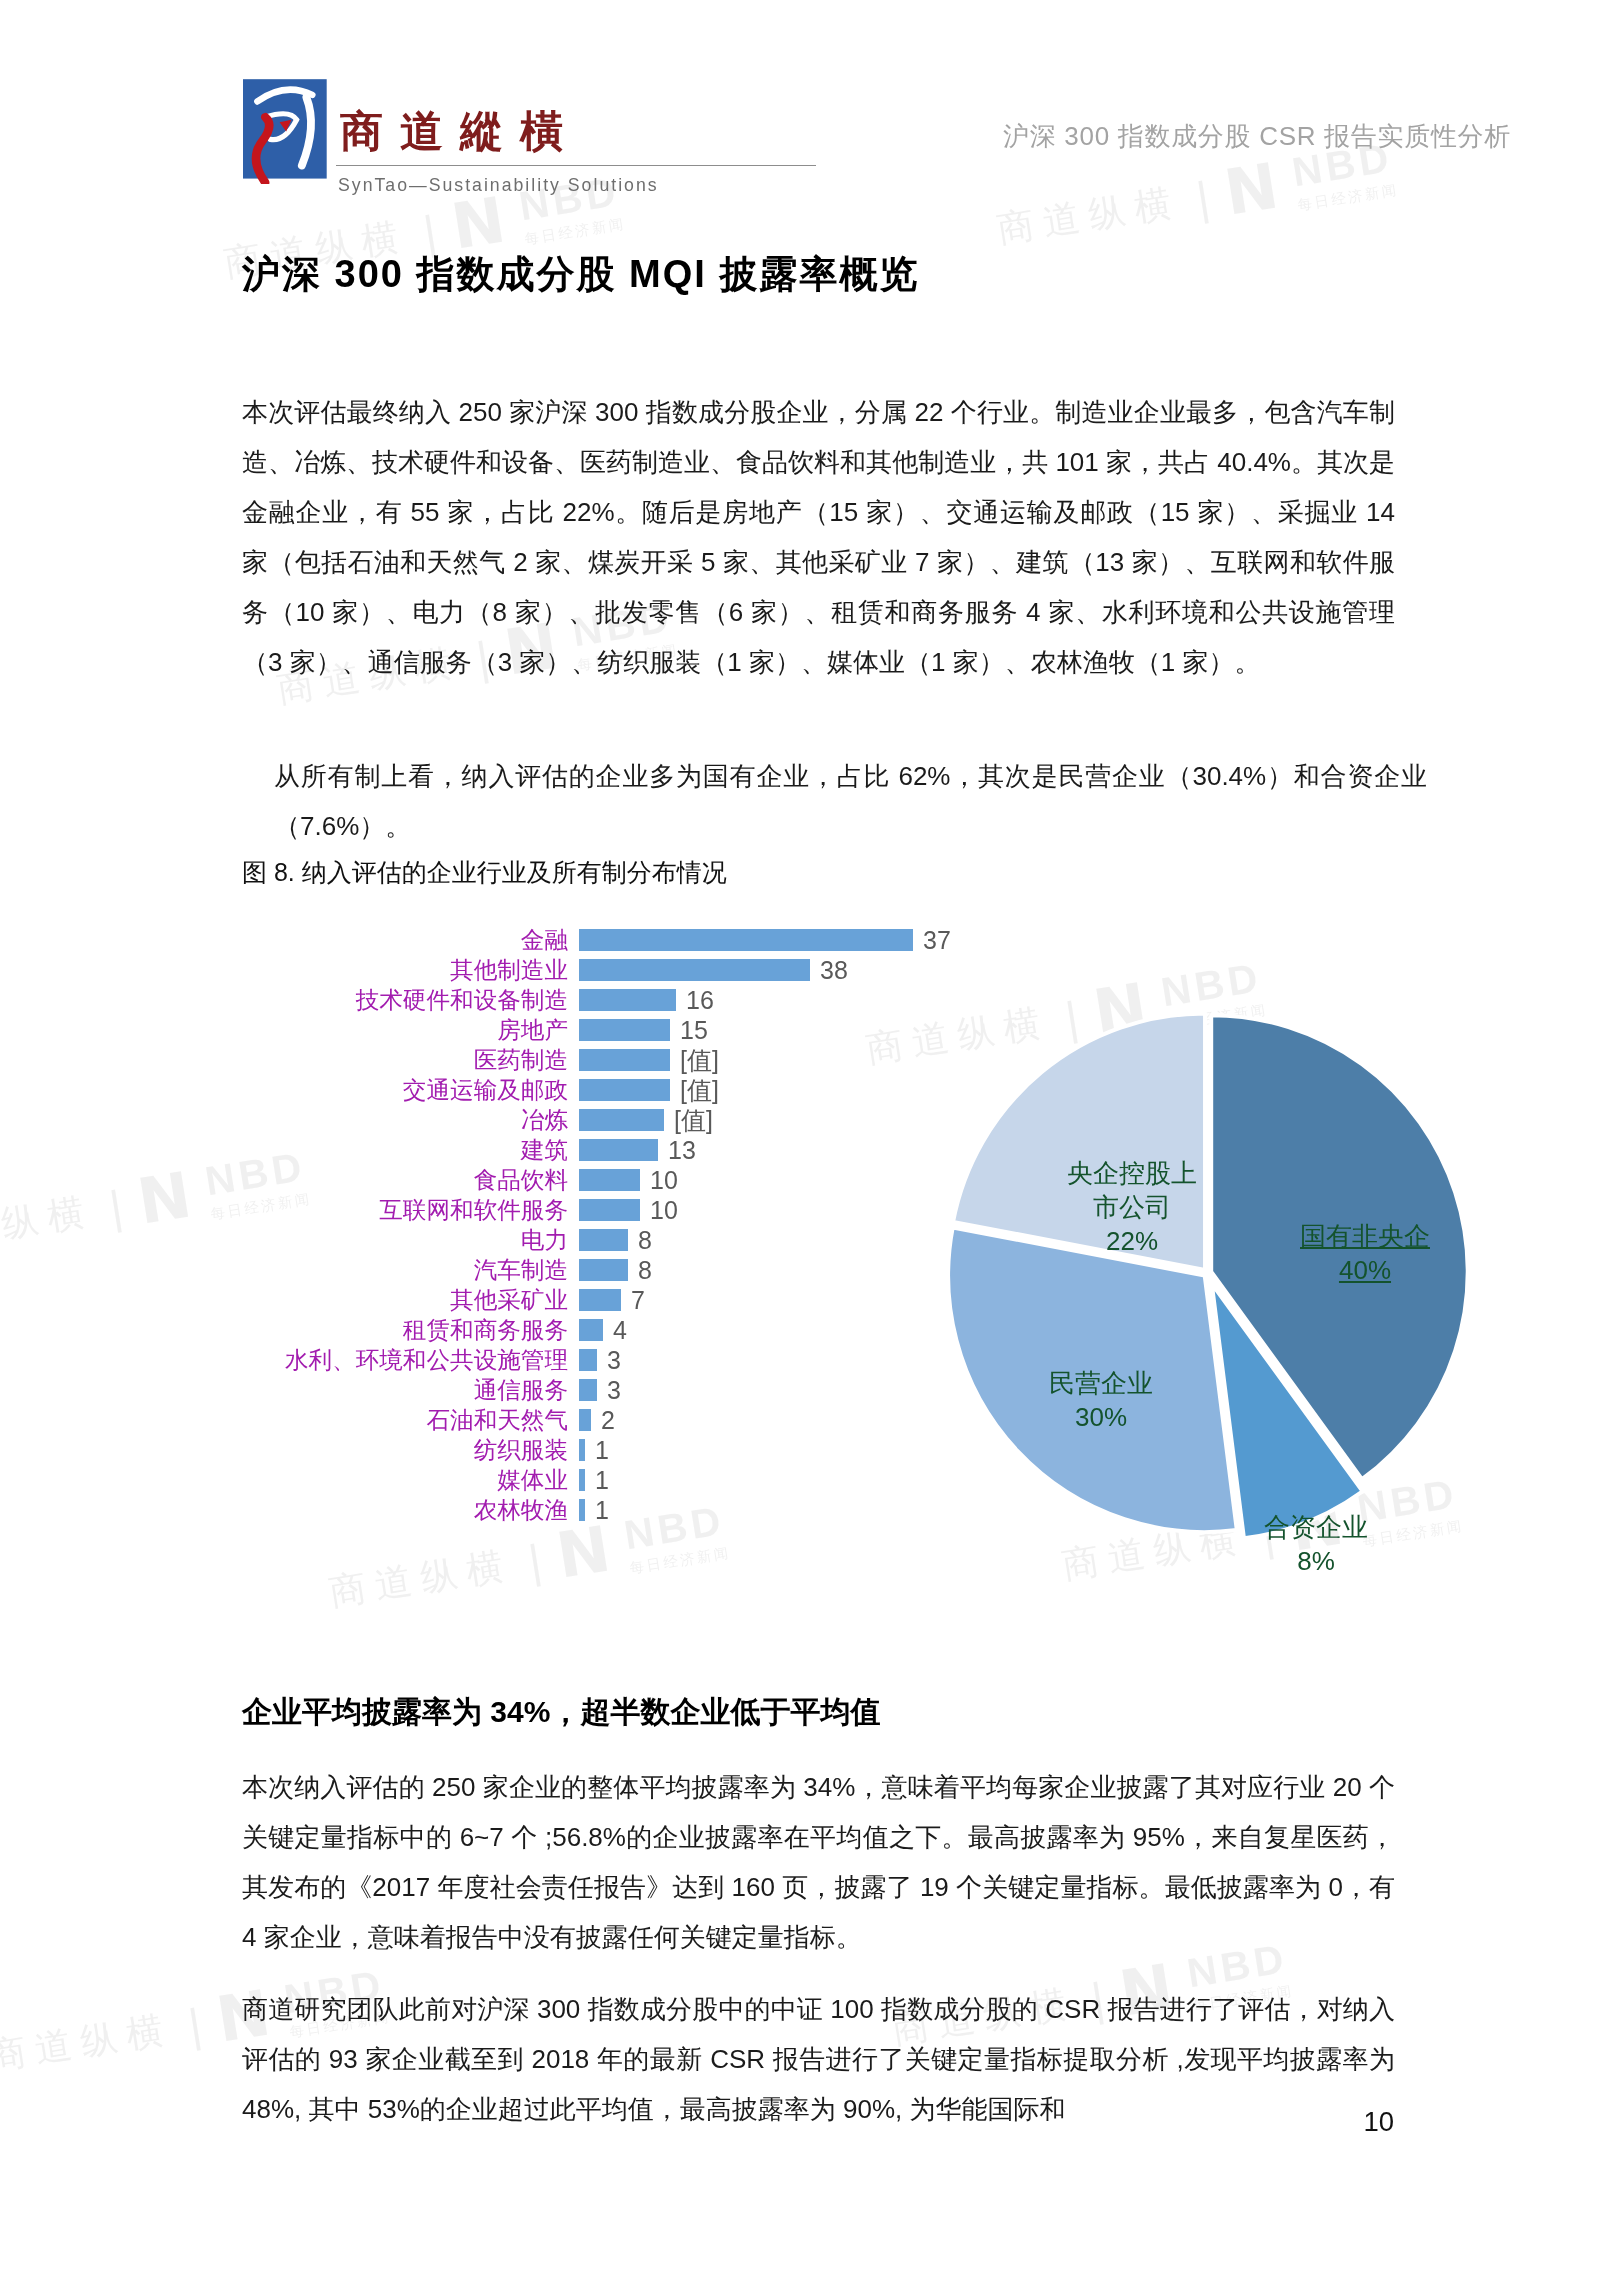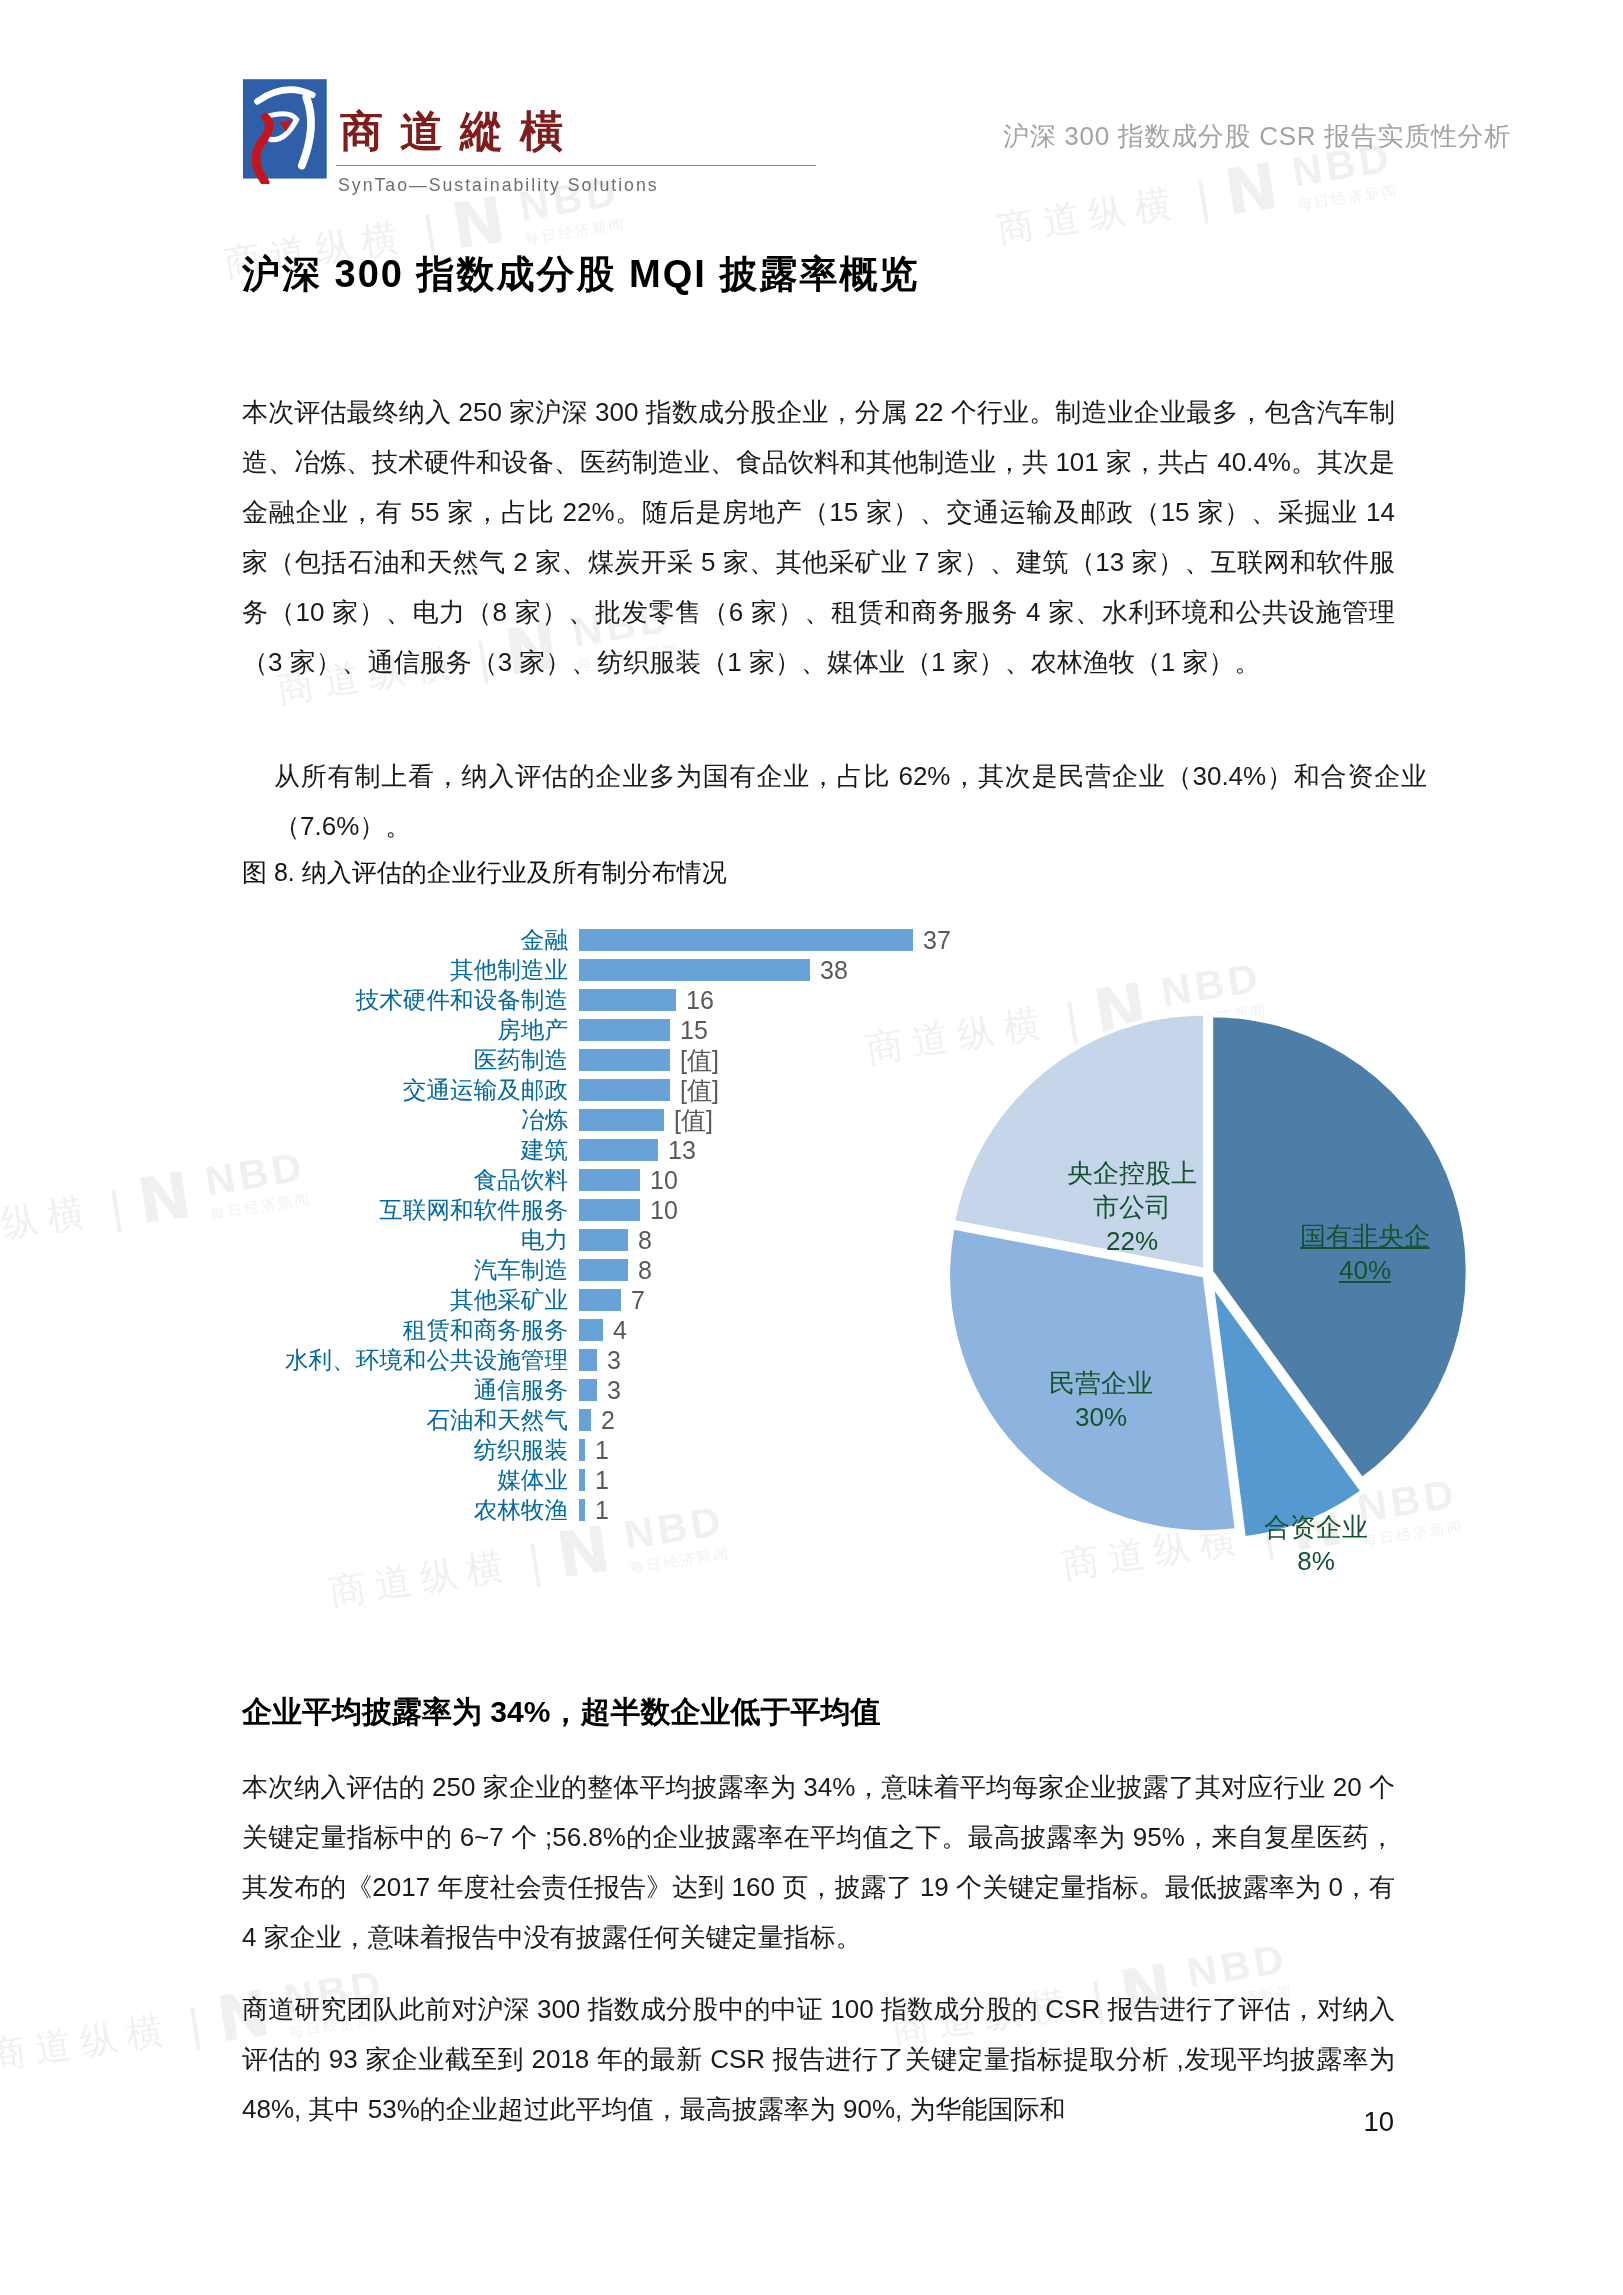--- a/index.html
+++ b/index.html
@@ -42,21 +42,21 @@
   .p3{top:1762px;}
   .p4{top:1984px;}
   .fig-caption{position:absolute;left:242px;top:856px;font-size:25px;color:#111;}
   .h2{position:absolute;left:242px;top:1692px;width:1165px;font-size:30px;font-weight:700;color:#000;}
   .page-num{position:absolute;left:1263px;top:2106px;width:131px;text-align:right;font-size:27.5px;color:#111;}
   
   .bar-chart{position:absolute;left:242px;top:925px;width:739px;}
   .bar-row{display:flex;align-items:center;height:30px;}
   .bar-label{
     width:326px;flex:0 0 326px;text-align:right;padding-right:10.5px;
-    font-size:23.6px;color:#0369a1;white-space:nowrap;
+    font-size:23.6px;color:#a21caf;white-space:nowrap;
   }
   .bar-track{position:relative;flex:1;display:flex;align-items:center;}
   .bar-fill{height:22px;background:#68a2d8;}
   .bar-value{font-size:25px;color:#595959;margin-left:10.5px;white-space:nowrap;}
   
   .pie-wrap{position:absolute;left:936px;top:1006px;width:543px;height:543px;}
   .pie-label{
     position:absolute;transform:translate(-50%,-50%);text-align:center;
     font-size:26px;line-height:34px;color:#14532d;white-space:nowrap;
   }

